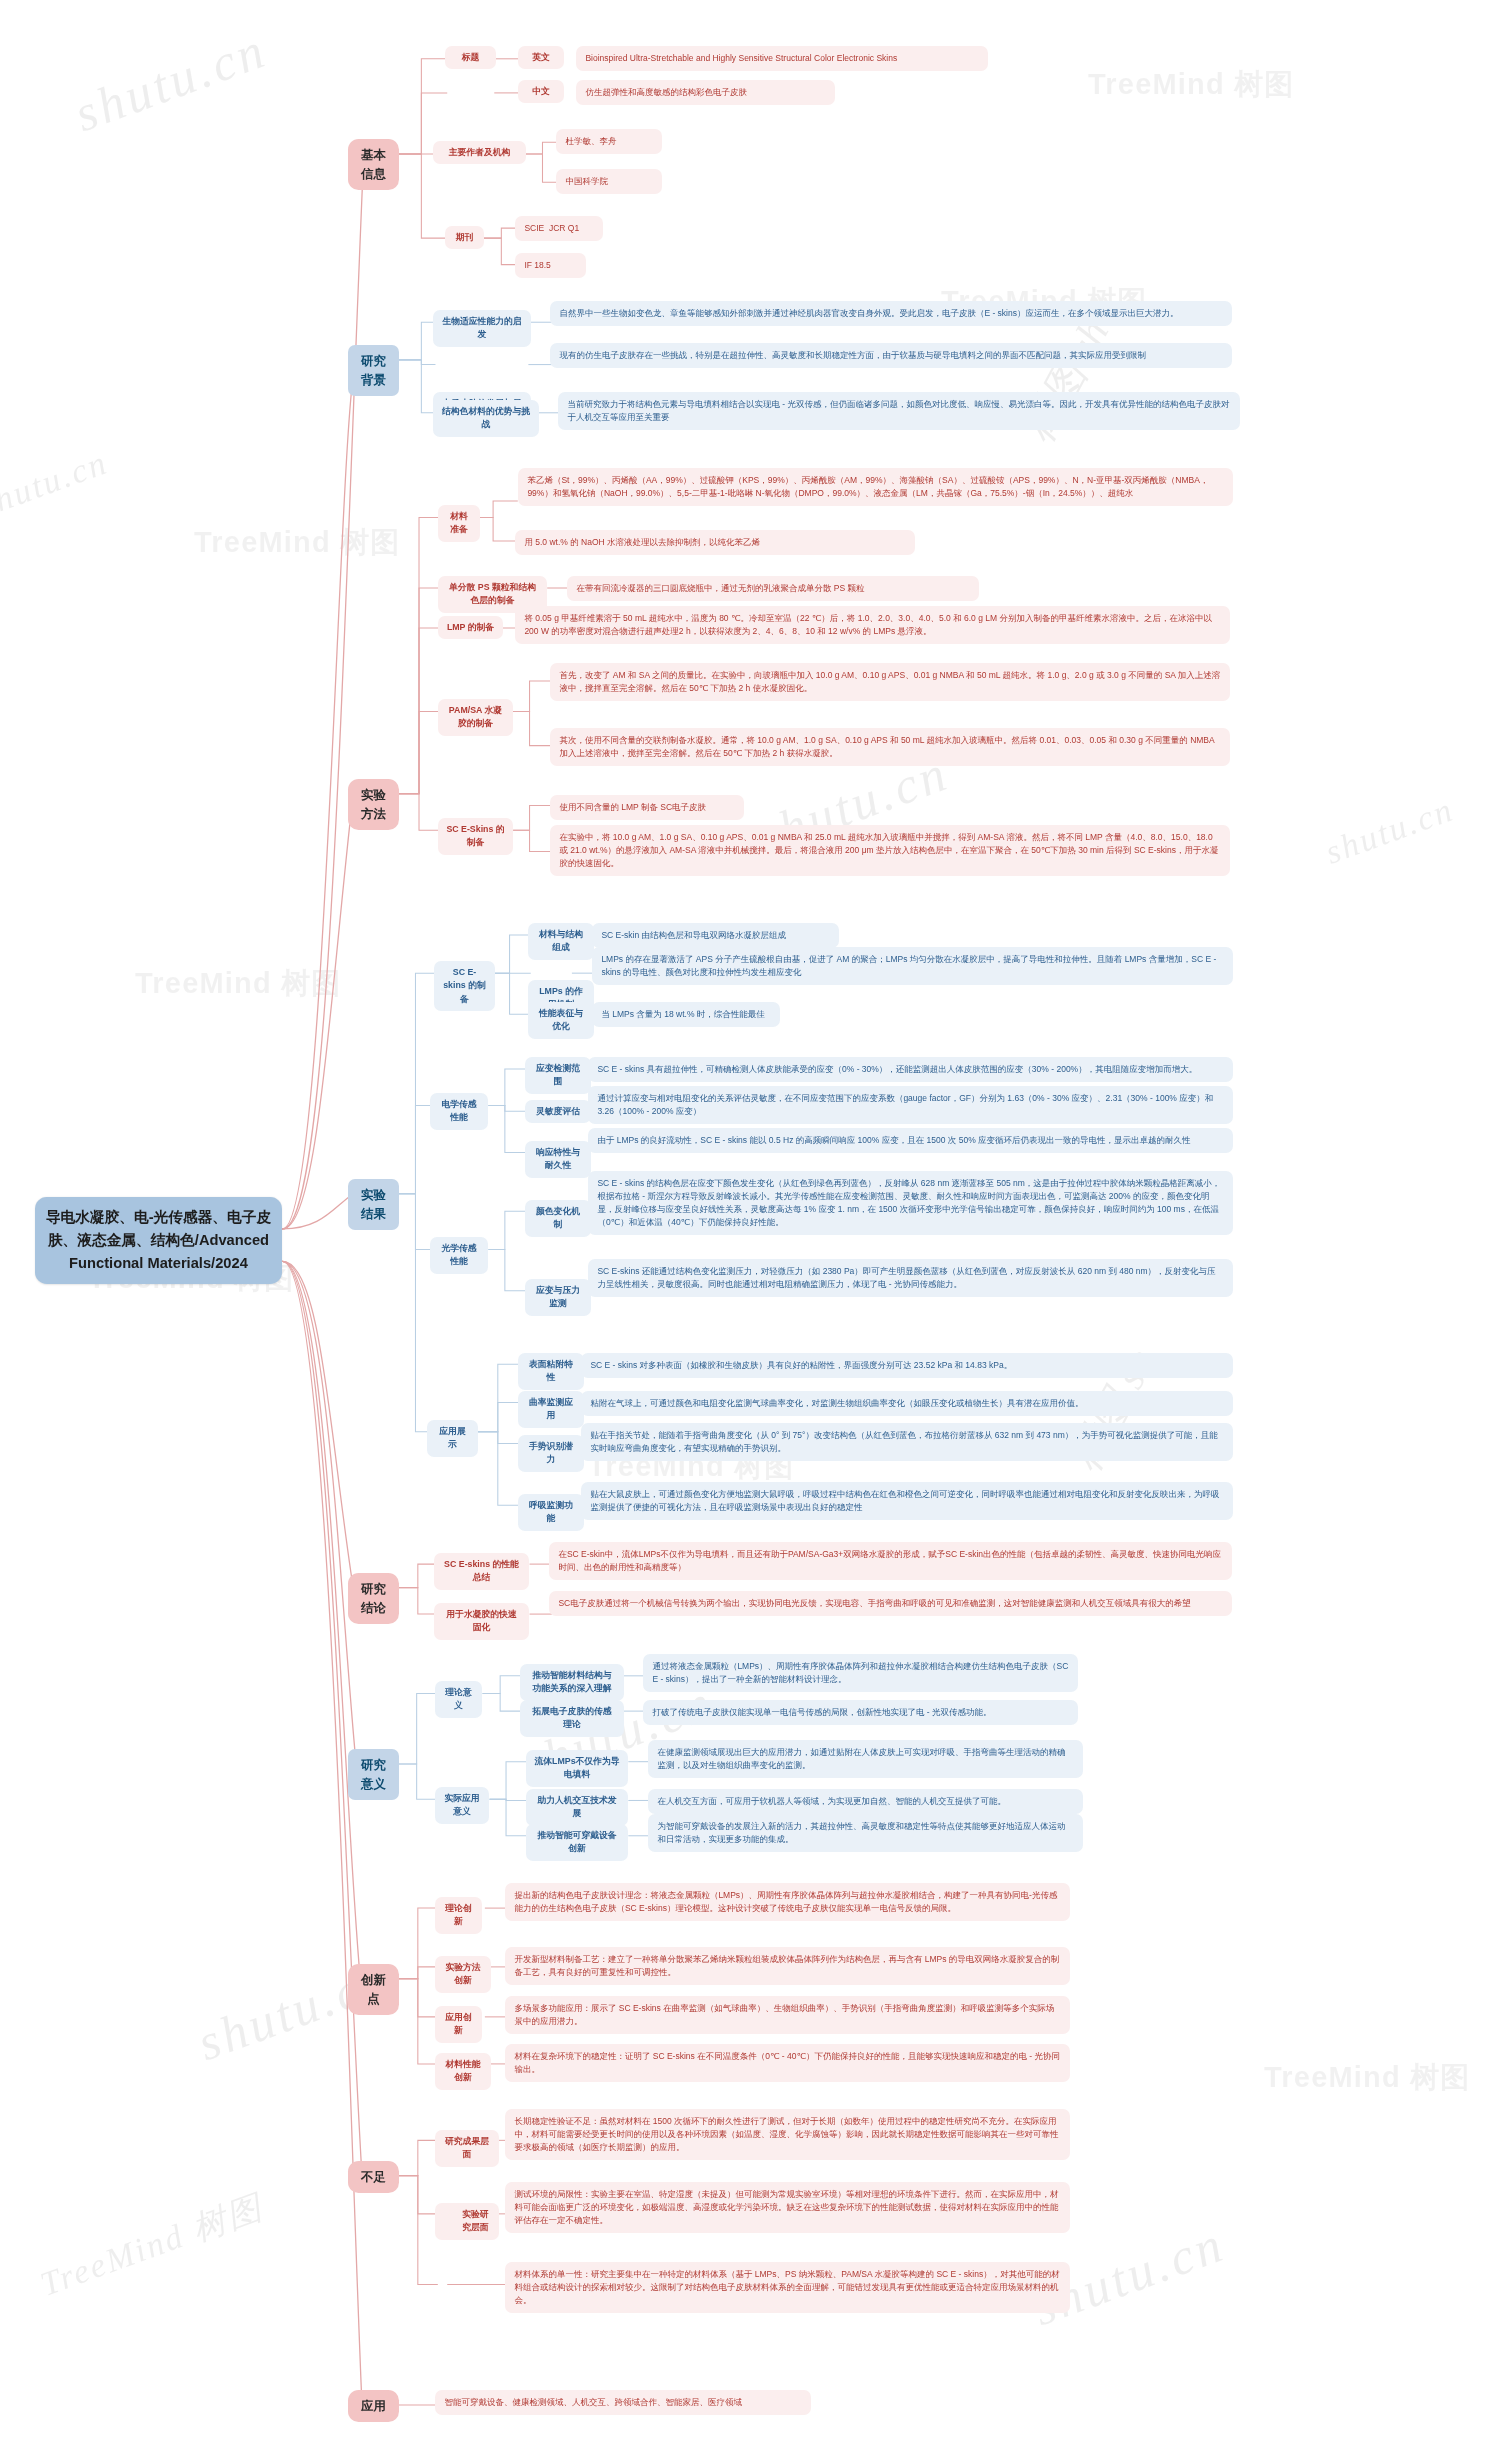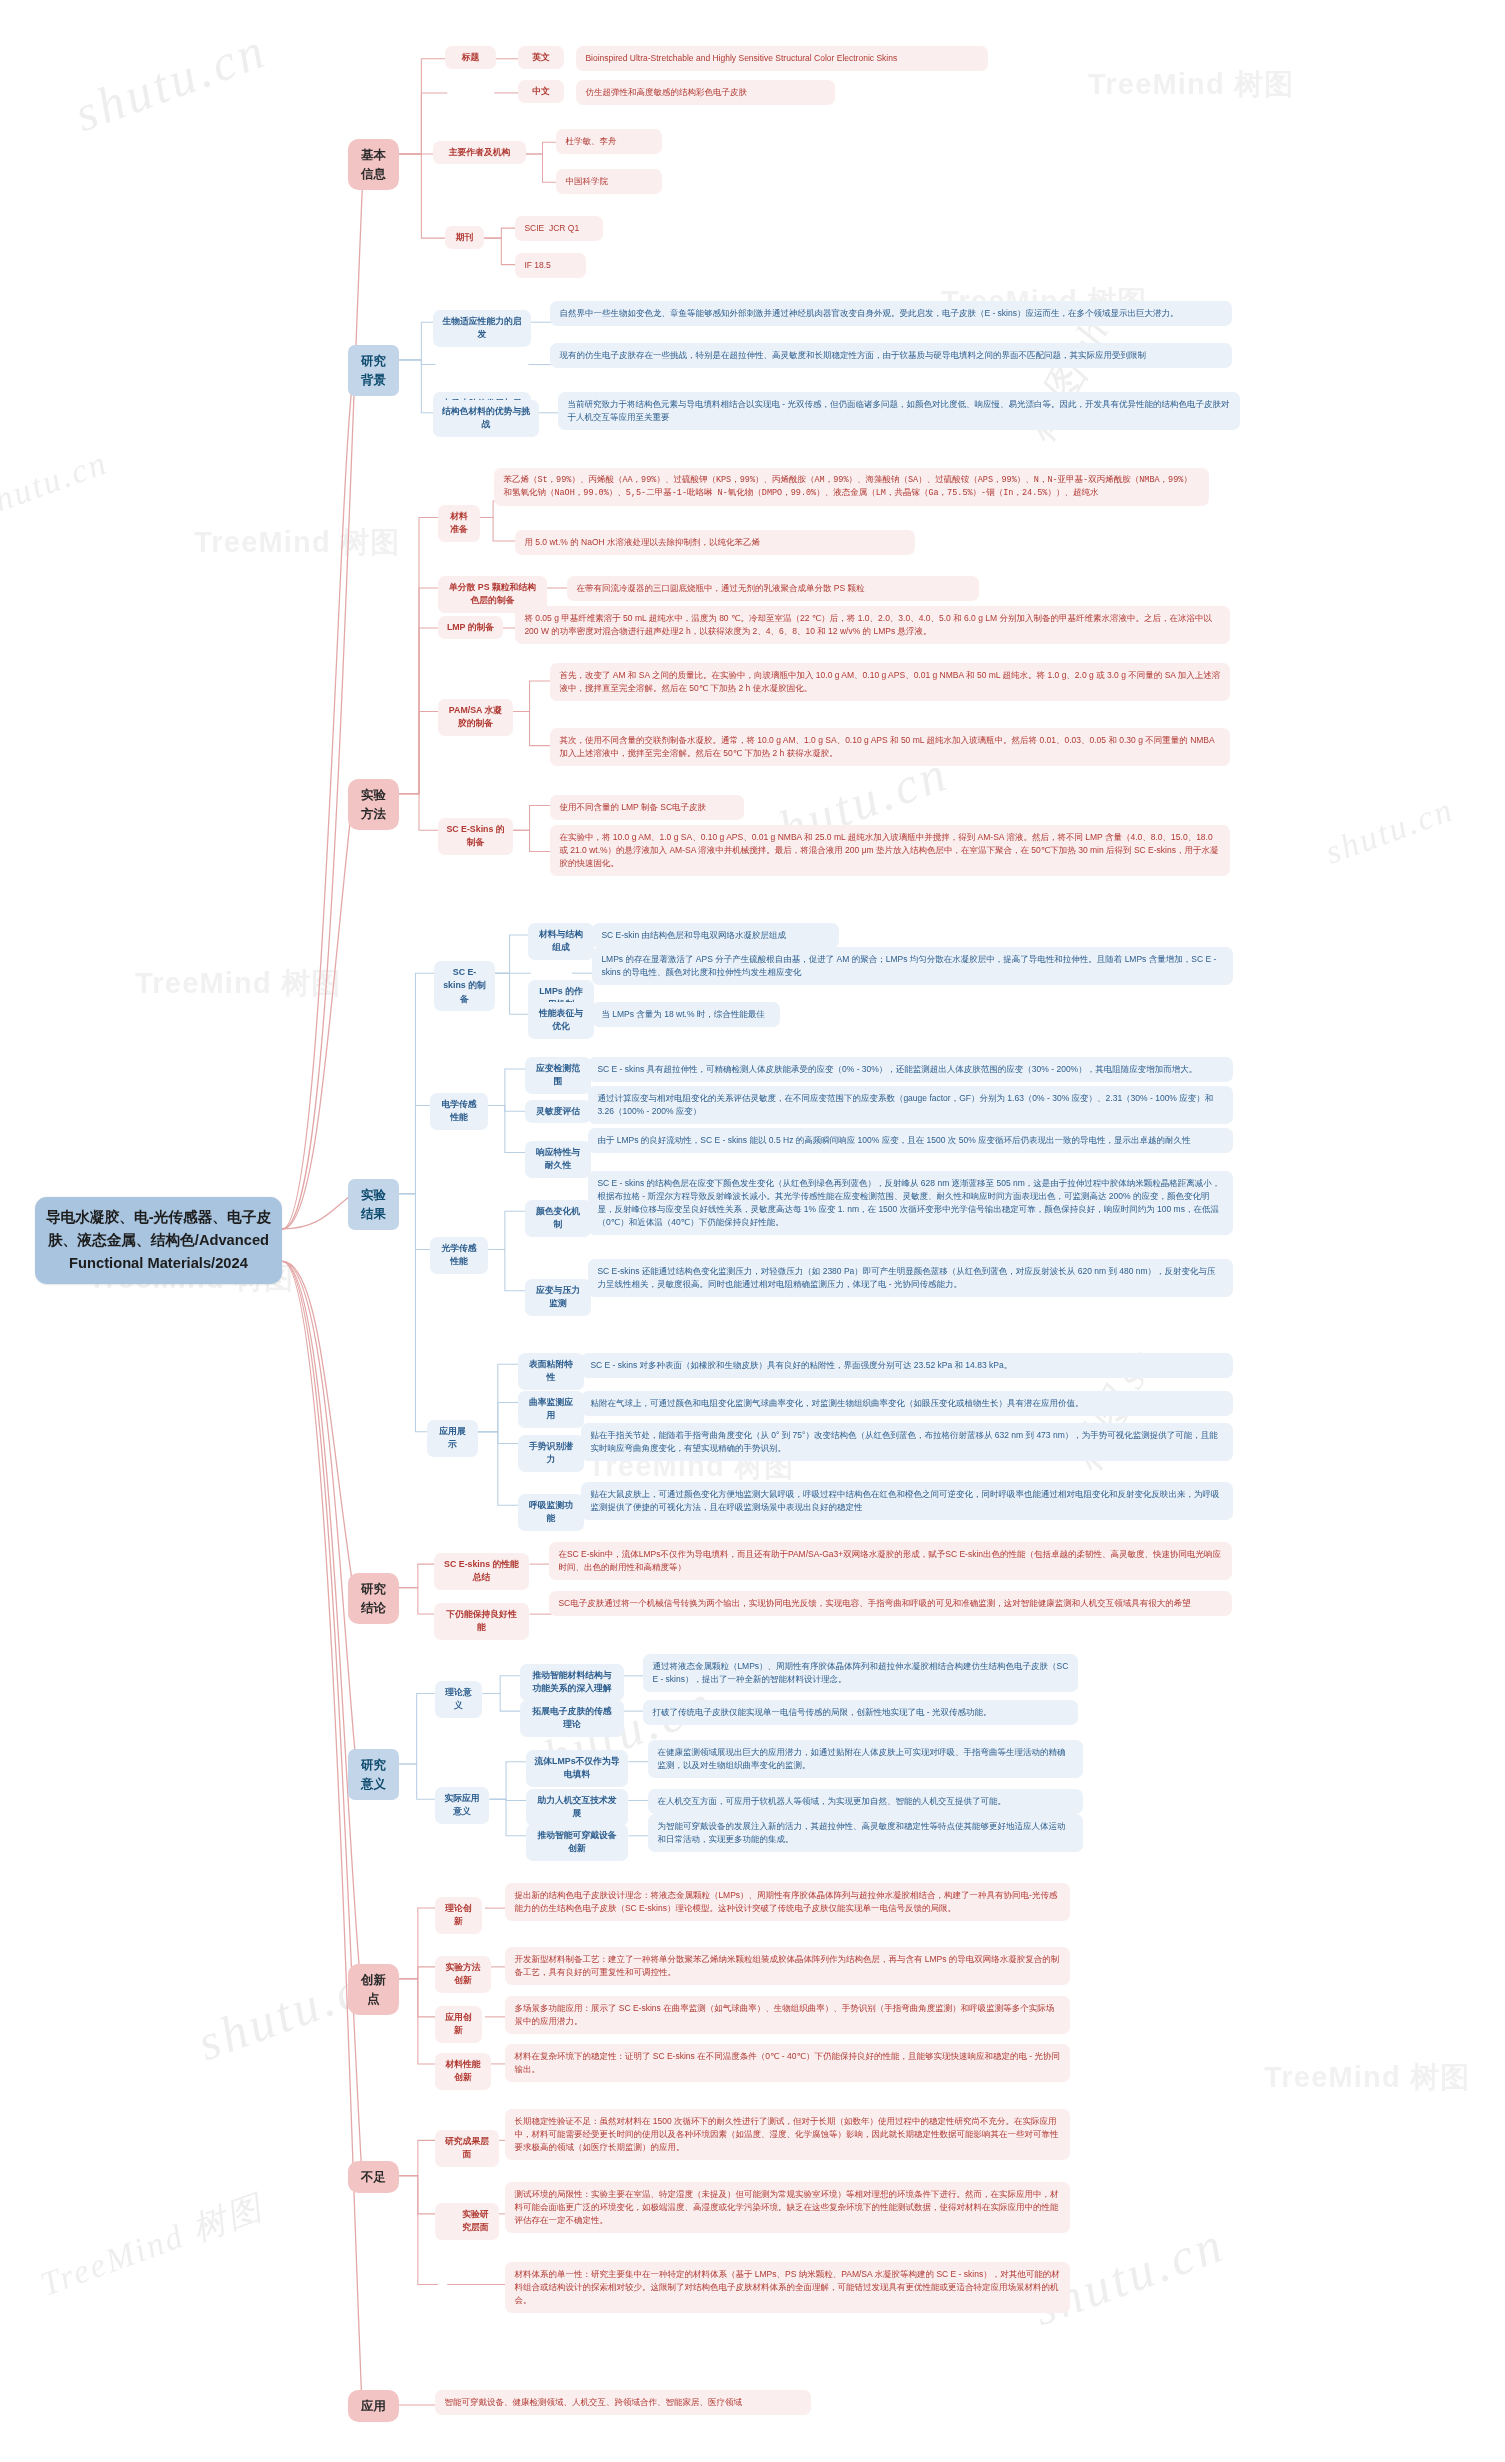--- a/index.html
+++ b/index.html
@@ -285,21 +285,21 @@
 
 <div class="node l2 blue" style="left:433px; top:352px; width:98px;margin-top:40px;">电子皮肤的发展与局限</div>
 <div class="node l3 blue" style="left:550px; top:343px; width:682px;">现有的仿生电子皮肤存在一些挑战，特别是在超拉伸性、高灵敏度和长期稳定性方面，由于软基质与硬导电填料之间的界面不匹配问题，其实际应用受到限制</div>
 
 <div class="node l2 blue" style="left:433px; top:400px; width:106px;">结构色材料的优势与挑战</div>
 <div class="node l3 blue" style="left:558px; top:392px; width:682px;">当前研究致力于将结构色元素与导电填料相结合以实现电 - 光双传感，但仍面临诸多问题，如颜色对比度低、响应慢、易光漂白等。因此，开发具有优异性能的结构色电子皮肤对于人机交互等应用至关重要</div>
 
 <div class="node l1 red" style="left:348px; top:779px; width:51px;">实验方法</div>
 
 <div class="node l2 red" style="left:438px; top:505px; width:42px;">材料准备</div>
-<div class="node l3 red" style="left:494px; top:468px; width:715px;font-family:Liberation Mono, monospace;">苯乙烯（St，99%）、丙烯酸（AA，99%）、过硫酸钾（KPS，99%）、丙烯酰胺（AM，99%）、海藻酸钠（SA）、过硫酸铵（APS，99%）、N，N-亚甲基-双丙烯酰胺（NMBA，99%）和氢氧化钠（NaOH，99.0%）、5,5-二甲基-1-吡咯啉 N-氧化物（DMPO，99.0%）、液态金属（LM，共晶镓（Ga，75.5%）-铟（In，24.5%））、超纯水</div>
+<div class="node l3 red" style="left:518px; top:468px; width:715px;">苯乙烯（St，99%）、丙烯酸（AA，99%）、过硫酸钾（KPS，99%）、丙烯酰胺（AM，99%）、海藻酸钠（SA）、过硫酸铵（APS，99%）、N，N-亚甲基-双丙烯酰胺（NMBA，99%）和氢氧化钠（NaOH，99.0%）、5,5-二甲基-1-吡咯啉 N-氧化物（DMPO，99.0%）、液态金属（LM，共晶镓（Ga，75.5%）-铟（In，24.5%））、超纯水</div>
 <div class="node l3 red" style="left:515px; top:530px; width:400px;">用 5.0 wt.% 的 NaOH 水溶液处理以去除抑制剂，以纯化苯乙烯</div>
 
 <div class="node l2 red" style="left:438px; top:576px; width:109px;">单分散 PS 颗粒和结构色层的制备</div>
 <div class="node l3 red" style="left:567px; top:576px; width:412px;">在带有回流冷凝器的三口圆底烧瓶中，通过无剂的乳液聚合成单分散 PS 颗粒</div>
 
 <div class="node l2 red" style="left:438px; top:616px; width:65px;">LMP 的制备</div>
 <div class="node l3 red" style="left:515px; top:606px; width:715px;">将 0.05 g 甲基纤维素溶于 50 mL 超纯水中，温度为 80 ℃。冷却至室温（22 ℃）后，将 1.0、2.0、3.0、4.0、5.0 和 6.0 g LM 分别加入制备的甲基纤维素水溶液中。之后，在冰浴中以 200 W 的功率密度对混合物进行超声处理2 h，以获得浓度为 2、4、6、8、10 和 12 w/v% 的 LMPs 悬浮液。</div>
 
 <div class="node l2 red" style="left:438px; top:699px; width:75px;">PAM/SA 水凝胶的制备</div>
 <div class="node l3 red" style="left:550px; top:663px; width:680px;">首先，改变了 AM 和 SA 之间的质量比。在实验中，向玻璃瓶中加入 10.0 g AM、0.10 g APS、0.01 g NMBA 和 50 mL 超纯水。将 1.0 g、2.0 g 或 3.0 g 不同量的 SA 加入上述溶液中，搅拌直至完全溶解。然后在 50℃ 下加热 2 h 使水凝胶固化。</div>
@@ -339,21 +339,21 @@
 <div class="node chip blue" style="left:518px; top:1391px; width:66px;">曲率监测应用</div>
 <div class="node l3 blue" style="left:581px; top:1391px; width:652px;">粘附在气球上，可通过颜色和电阻变化监测气球曲率变化，对监测生物组织曲率变化（如眼压变化或植物生长）具有潜在应用价值。</div>
 <div class="node chip blue" style="left:518px; top:1435px; width:66px;">手势识别潜力</div>
 <div class="node l3 blue" style="left:581px; top:1423px; width:652px;">贴在手指关节处，能随着手指弯曲角度变化（从 0° 到 75°）改变结构色（从红色到蓝色，布拉格衍射蓝移从 632 nm 到 473 nm），为手势可视化监测提供了可能，且能实时响应弯曲角度变化，有望实现精确的手势识别。</div>
 <div class="node chip blue" style="left:518px; top:1494px; width:66px;">呼吸监测功能</div>
 <div class="node l3 blue" style="left:581px; top:1482px; width:652px;">贴在大鼠皮肤上，可通过颜色变化方便地监测大鼠呼吸，呼吸过程中结构色在红色和橙色之间可逆变化，同时呼吸率也能通过相对电阻变化和反射变化反映出来，为呼吸监测提供了便捷的可视化方法，且在呼吸监测场景中表现出良好的稳定性</div>
 
 <div class="node l1 red" style="left:348px; top:1573px; width:51px;">研究结论</div>
 <div class="node l2 red" style="left:434px; top:1553px; width:95px;">SC E-skins 的性能总结</div>
 <div class="node l3 red" style="left:549px; top:1542px; width:683px;">在SC E-skin中，流体LMPs不仅作为导电填料，而且还有助于PAM/SA-Ga3+双网络水凝胶的形成，赋予SC E-skin出色的性能（包括卓越的柔韧性、高灵敏度、快速协同电光响应时间、出色的耐用性和高精度等）</div>
-<div class="node l2 red" style="left:434px; top:1603px; width:95px;">下仍能保持良好性能</div>
+<div class="node l2 red" style="left:434px; top:1603px; width:95px;">用于水凝胶的快速固化</div>
 <div class="node l3 red" style="left:549px; top:1591px; width:683px;">SC电子皮肤通过将一个机械信号转换为两个输出，实现协同电光反馈，实现电容、手指弯曲和呼吸的可见和准确监测，这对智能健康监测和人机交互领域具有很大的希望</div>
 
 <div class="node l1 blue" style="left:348px; top:1749px; width:51px;">研究意义</div>
 
 <div class="node l2 blue" style="left:435px; top:1681px; width:47px;">理论意义</div>
 <div class="node chip blue" style="left:520px; top:1664px; width:104px;">推动智能材料结构与功能关系的深入理解</div>
 <div class="node l3 blue" style="left:643px; top:1654px; width:435px;">通过将液态金属颗粒（LMPs）、周期性有序胶体晶体阵列和超拉伸水凝胶相结合构建仿生结构色电子皮肤（SC E - skins），提出了一种全新的智能材料设计理念。</div>
 <div class="node chip blue" style="left:520px; top:1700px; width:104px;">拓展电子皮肤的传感理论</div>
 <div class="node l3 blue" style="left:643px; top:1700px; width:435px;">打破了传统电子皮肤仅能实现单一电信号传感的局限，创新性地实现了电 - 光双传感功能。</div>
 

